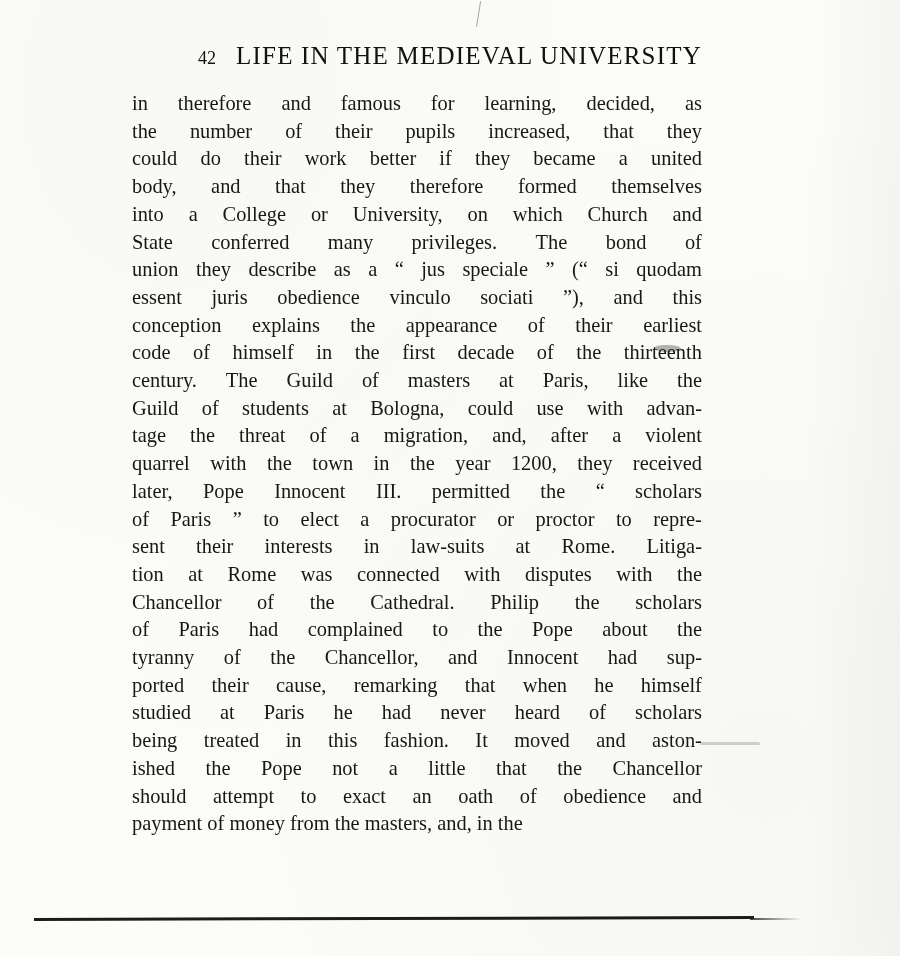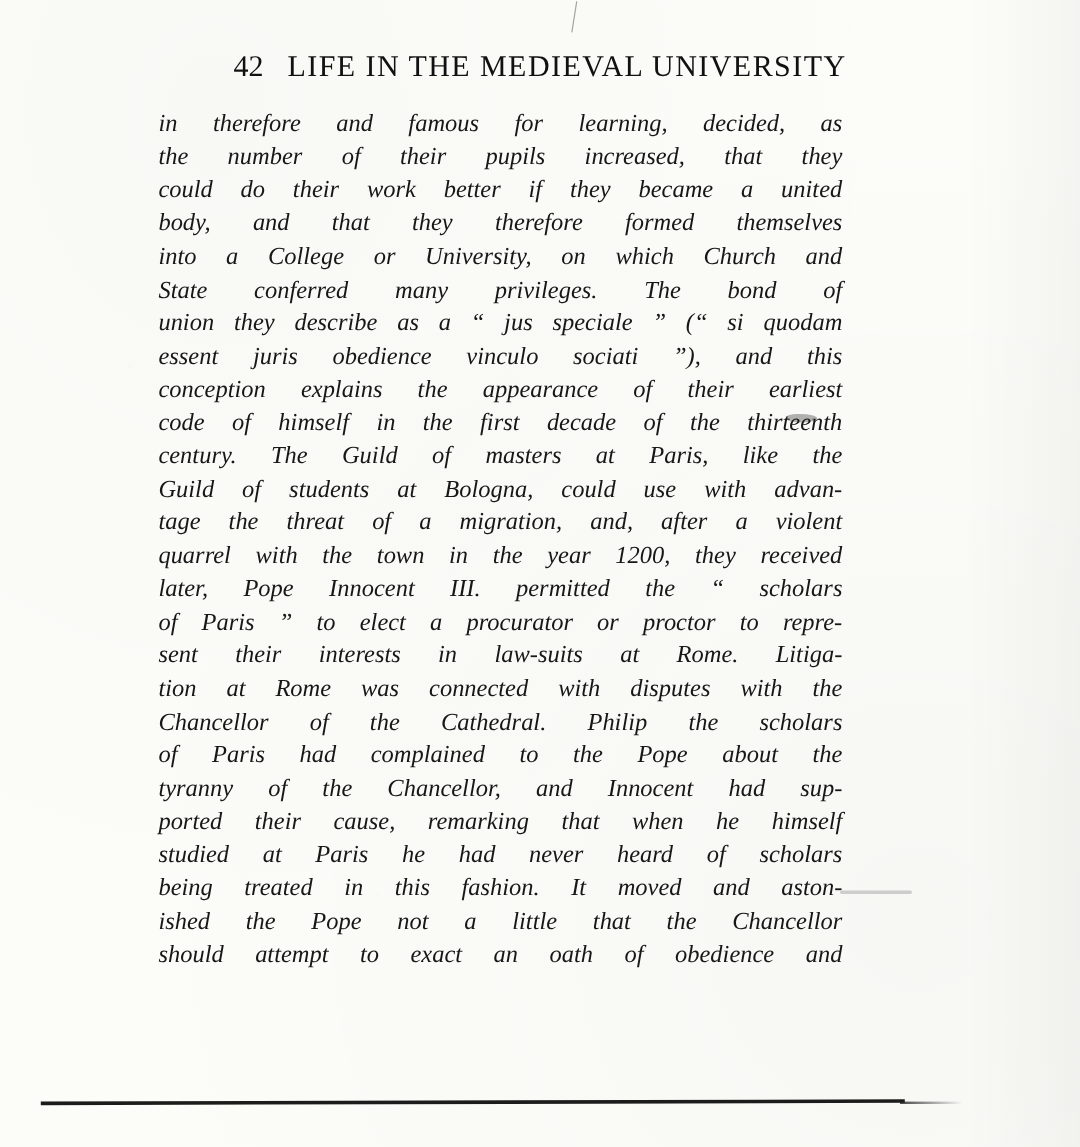--- a/index.html
+++ b/index.html
@@ -57,35 +57,34 @@
   .running-head {
     display: inline-block;
     font-family: "Liberation Serif", serif;
     font-size: 25px;
     letter-spacing: 1.2px;
     color: #111;
     white-space: nowrap;
   }
   .folio {
     display: inline-block;
-    font-size: 25px;
+    font-size: 18px;
     margin-right: 20px;
     vertical-align: baseline;
     letter-spacing: 0px;
   }
   .head-title {
     display: inline-block;
     vertical-align: baseline;
   }
   .body-block {
     position: absolute;
     left: 132px;
     top: 90px;
     width: 570px;
-    font-style: italic;
   }
   .line {
     display: block;
     white-space: nowrap;
     font-size: 20.4px;
     line-height: 27.7px;
     color: #171717;
   }
   .line-justified {
     display: flex;
@@ -422,19 +421,20 @@
           <span>should</span>
           <span>attempt</span>
           <span>to</span>
           <span>exact</span>
           <span>an</span>
           <span>oath</span>
           <span>of</span>
           <span>obedience</span>
           <span>and</span>
         </div>
+        <div class="line line-last">payment of money from the masters, and, in the</div>
       </div>
   </div>
 
   <div class="bottom-rule"></div>
   <div class="bottom-rule-fade"></div>
 
 </div>
 
 </body></html>

